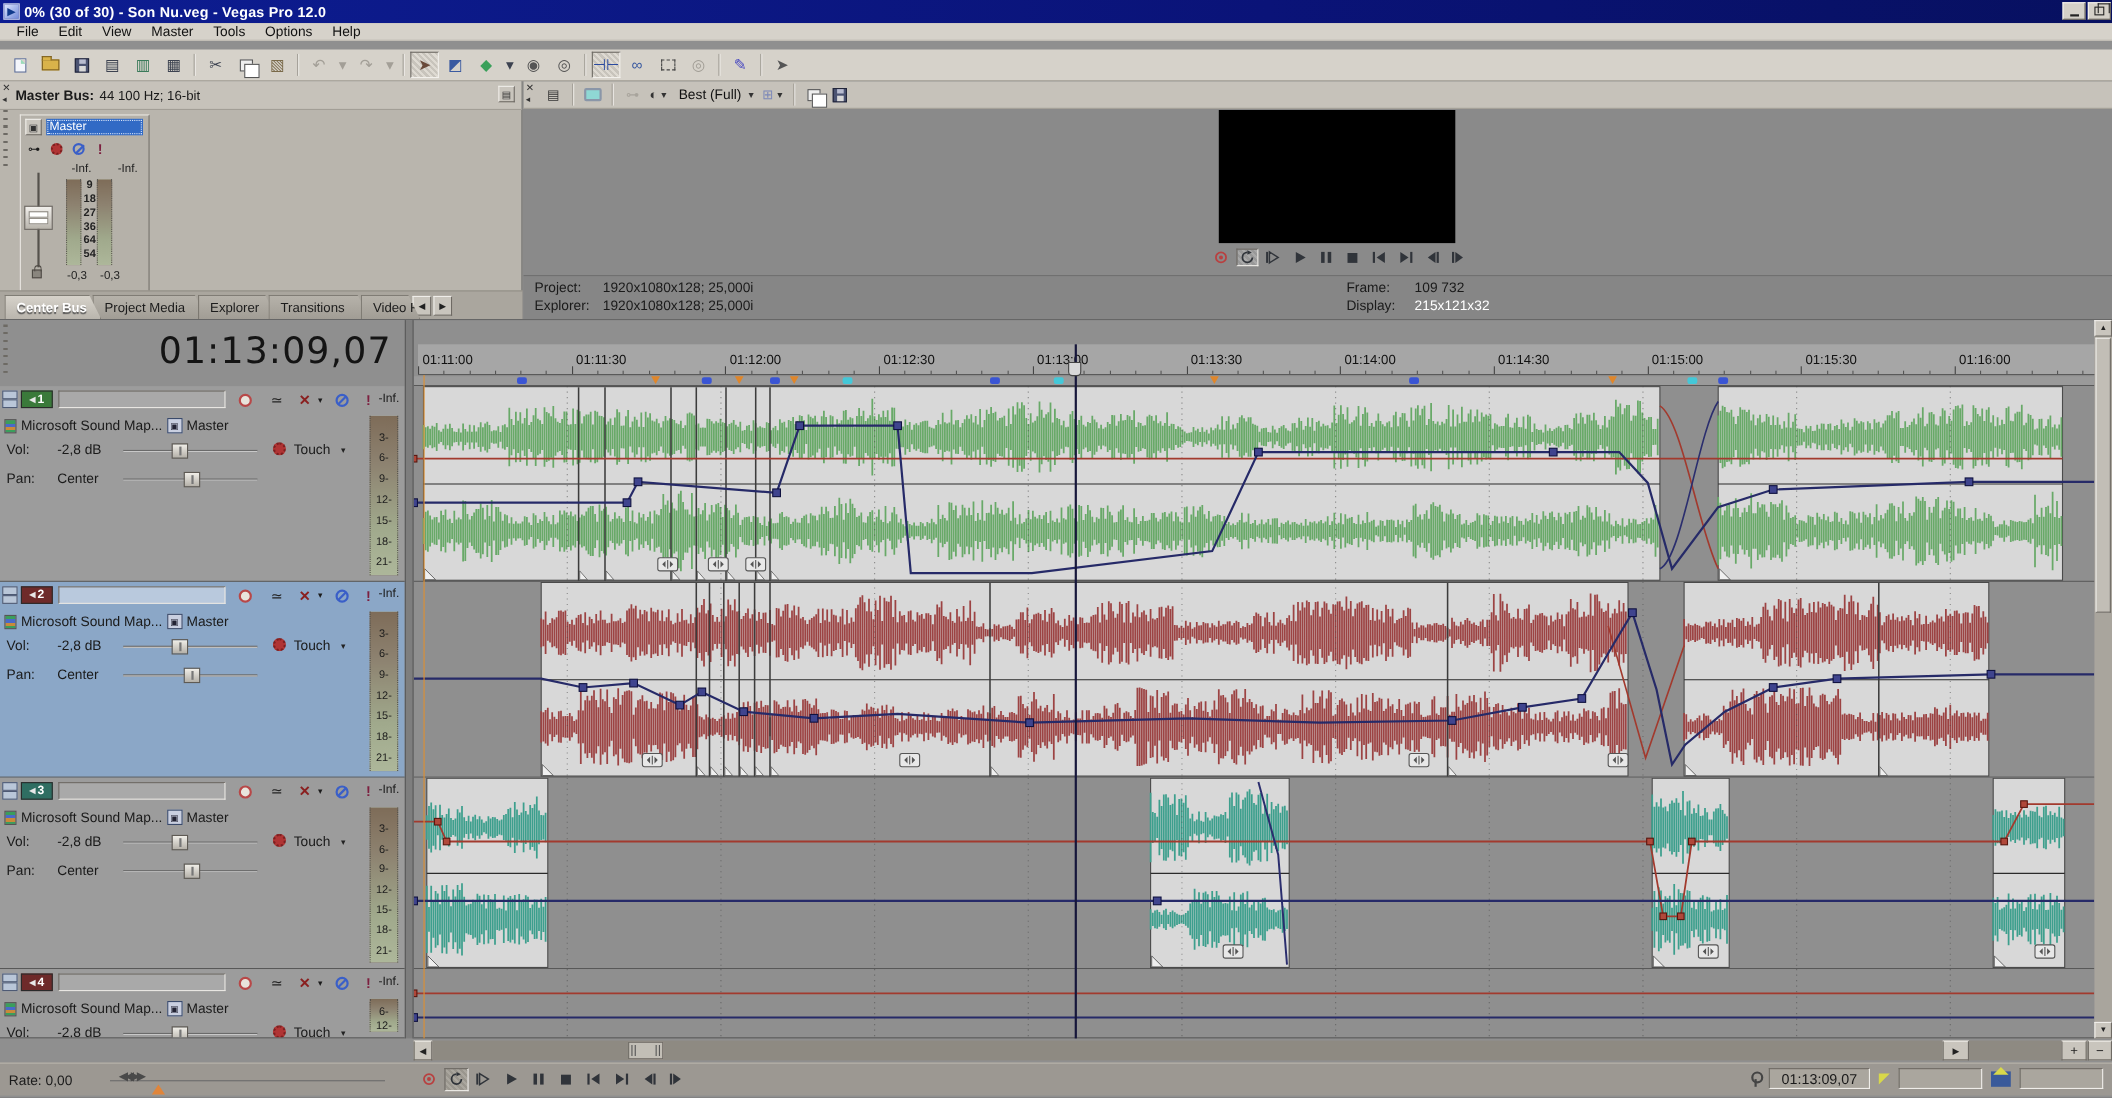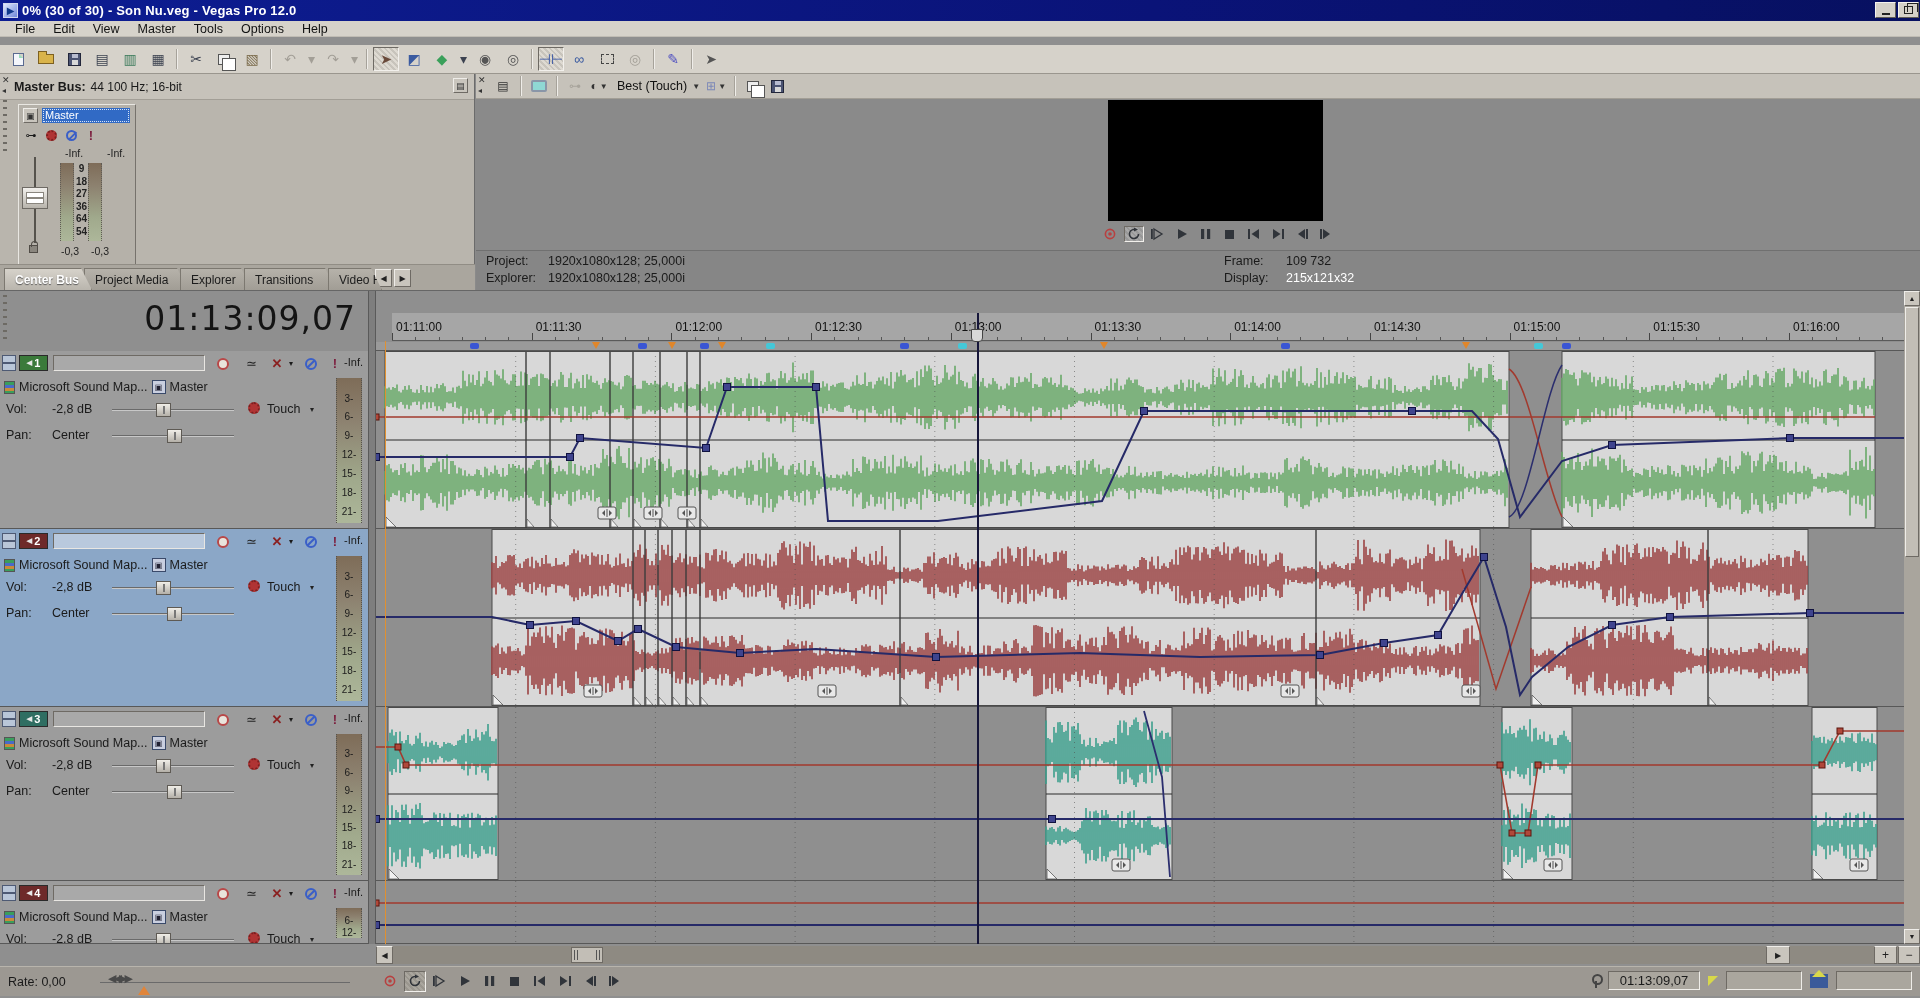--- a/index.html
+++ b/index.html
@@ -140,21 +140,21 @@
   #tl-leftcol { left:0; top:291px; width:368px; height:60px; background:#8f8f8f; }
   #big-timecode { position:absolute; right:12px; top:8px; font-size:33px; color:#141414;
     font-family:"DejaVu Sans",sans-serif; letter-spacing:1px; }
   #marker-row { left:376px; top:291px; width:1528px; height:22px; background:#8c8c8c; }
   .marker-tag { position:absolute; top:2px; width:16px; height:15px; background:#e8943f;
     border:1px solid #8a5010; border-radius:2px; color:#fff; font-size:10px; font-weight:bold;
     display:flex; align-items:center; justify-content:center; }
   .marker-tag::after { content:''; position:absolute; left:2px; bottom:-5px;
     border:3px solid transparent; border-top:4px solid #e8943f; }
   .marker-label { position:absolute; top:4px; color:#f4f4f4; font-size:11.5px; }
-  #ruler { left:392px; top:313px; width:1528px; height:28px; background:#a6a6a6;
+  #ruler { left:380px; top:313px; width:1528px; height:28px; background:#a6a6a6;
     border-bottom:1px solid #5a5a5a; overflow:hidden; }
   .ruler-label { position:absolute; top:7px; font-size:12px; color:#111; }
   .ruler-tick { position:absolute; bottom:0; width:1px; height:7px; background:#444; }
   .ruler-mtick { position:absolute; bottom:0; width:1px; height:3px; background:#555; }
   #tickstrip { left:376px; top:342px; width:1528px; height:9px; background:#9a9a9a;
     border-bottom:1px solid #585858; }
   .strip-mark { position:absolute; top:1px; width:9px; height:6px; border-radius:2px; }
   .strip-tri { position:absolute; top:0; width:0; height:0;
     border-left:4px solid transparent; border-right:4px solid transparent; }
 
@@ -432,21 +432,21 @@
       <div id="preview-toolbar">
         <span class="pv-btn">▤</span>
         <span class="tb-sep"></span>
         <span class="pv-btn">
             <span class="monitor-ic"></span>
           </span>
         <span class="tb-sep"></span>
         <span class="pv-btn" style="color:#a8a49c">⊶</span>
         <span class="pv-btn">◐<span class="dd-arrow">▼</span></span>
         <span class="pv-btn">
-          <span class="pv-label">Best (Touch)</span>
+          <span class="pv-label">Best (Full)</span>
           <span class="dd-arrow">▼</span>
         </span>
         <span class="pv-btn grid-ic">⊞<span class="dd-arrow">▼</span></span>
         <span class="tb-sep"></span>
         <span class="pv-btn">
             <span class="icon-copy"></span>
           </span>
         <span class="pv-btn">
             <span class="icon-floppy"></span>
           </span>

